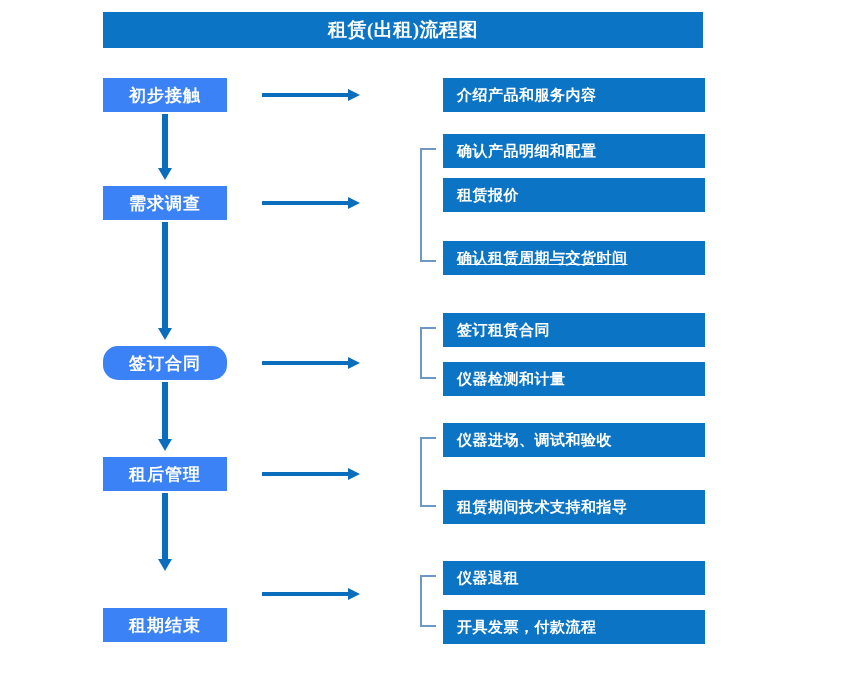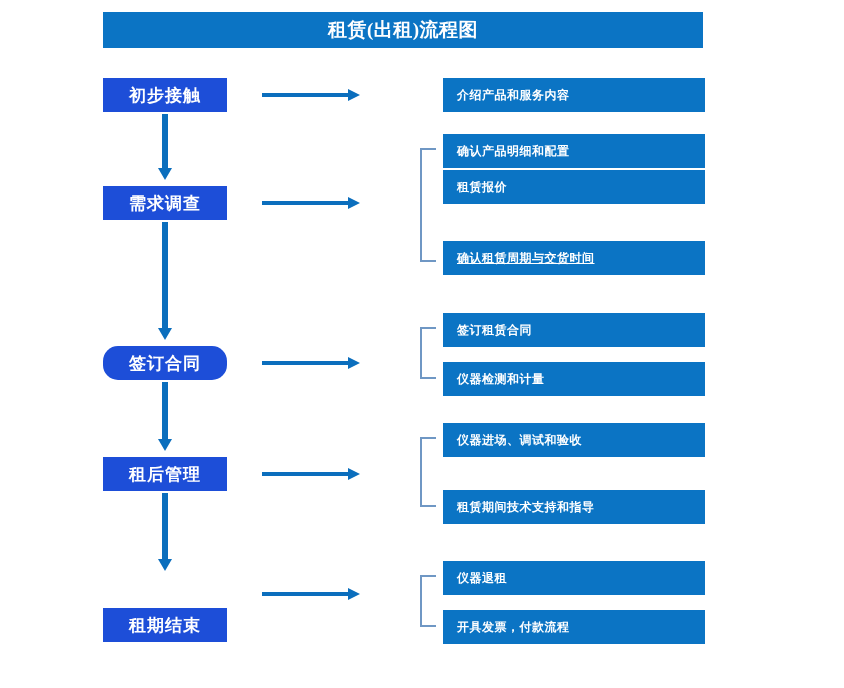--- a/index.html
+++ b/index.html
@@ -36,38 +36,38 @@
     display: flex;
     align-items: center;
     justify-content: center;
     letter-spacing: 0.5px;
   }
   
   .stage-box {
     position: absolute;
     width: 124px;
     height: 34px;
-    background: #1d4ed8;
+    background: #3b82f6;
     color: #ffffff;
     font-size: 17px;
     font-weight: bold;
     display: flex;
     align-items: center;
     justify-content: center;
     letter-spacing: 1px;
   }
   
   .detail-box {
     position: absolute;
     left: 443px;
     width: 262px;
     height: 34px;
     background: #0b74c4;
     color: #ffffff;
-    font-size: 12px;
+    font-size: 15px;
     font-weight: bold;
     display: flex;
     align-items: center;
     padding-left: 14px;
     box-sizing: border-box;
     letter-spacing: 0.5px;
   }
   
   .arrow-right {
     position: absolute;
@@ -184,21 +184,21 @@
     </svg>
   </div>
 
   <div class="detail-box" style="top:78px;">
     <span>介绍产品和服务内容</span>
   </div>
 
   <div class="detail-box" style="top:134px;">
     <span>确认产品明细和配置</span>
   </div>
-  <div class="detail-box" style="top:170px;">
+  <div class="detail-box" style="top:178px;">
     <span>租赁报价</span>
   </div>
   <div class="detail-box" style="top:241px;text-decoration:underline;">
     <span>确认租赁周期与交货时间</span>
   </div>
 
   <div class="detail-box" style="top:313px;">
     <span>签订租赁合同</span>
   </div>
   <div class="detail-box" style="top:362px;">

